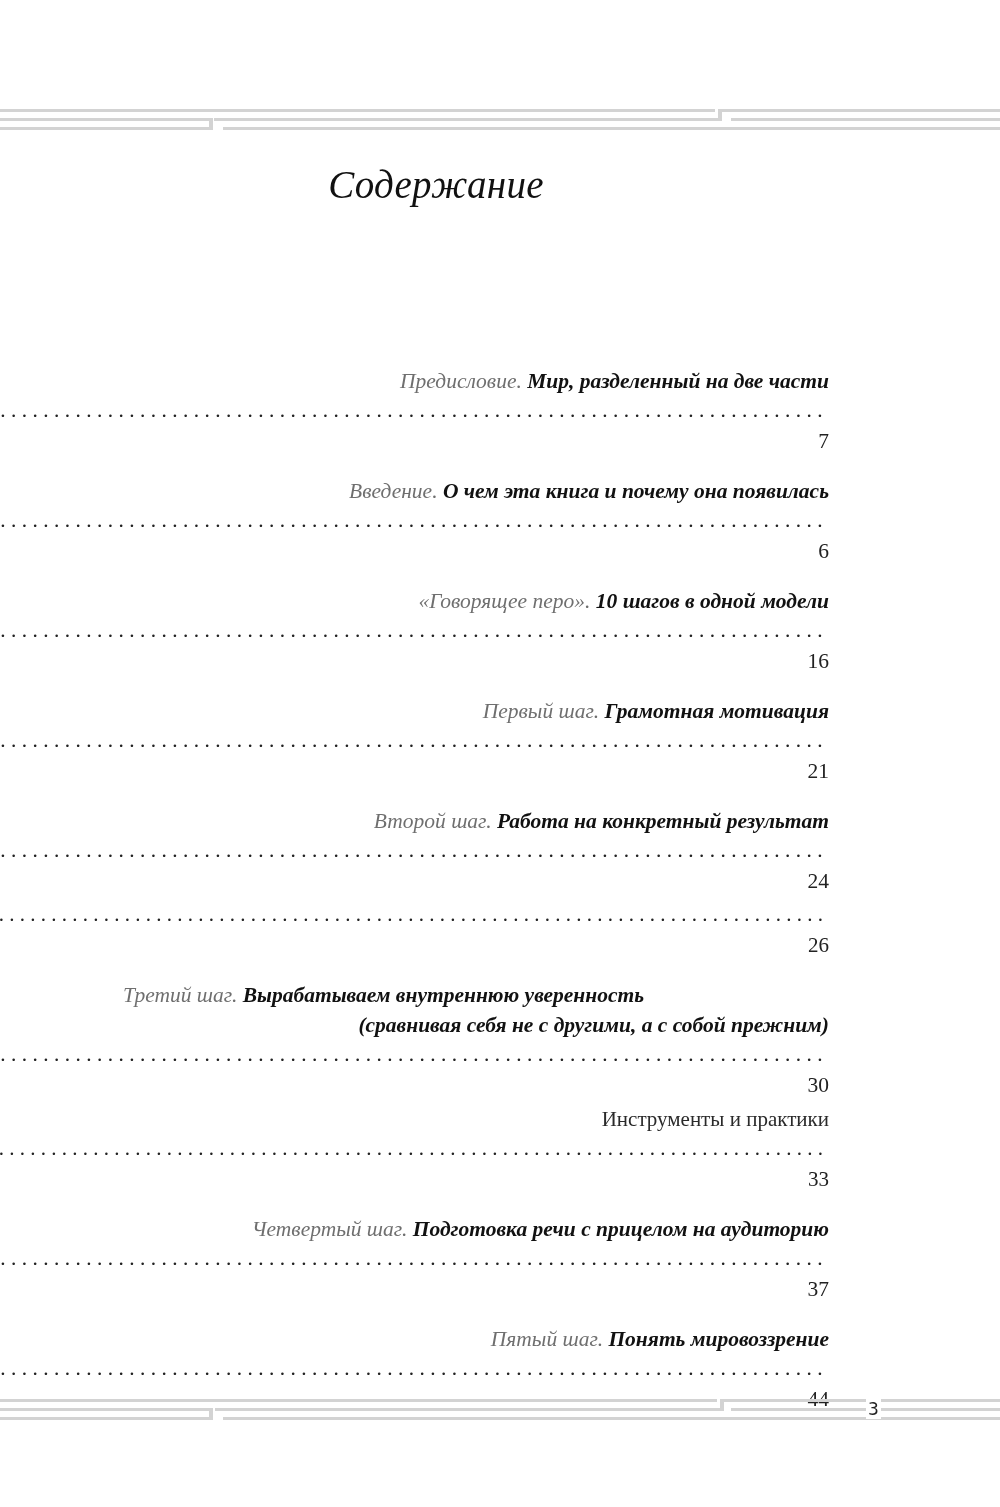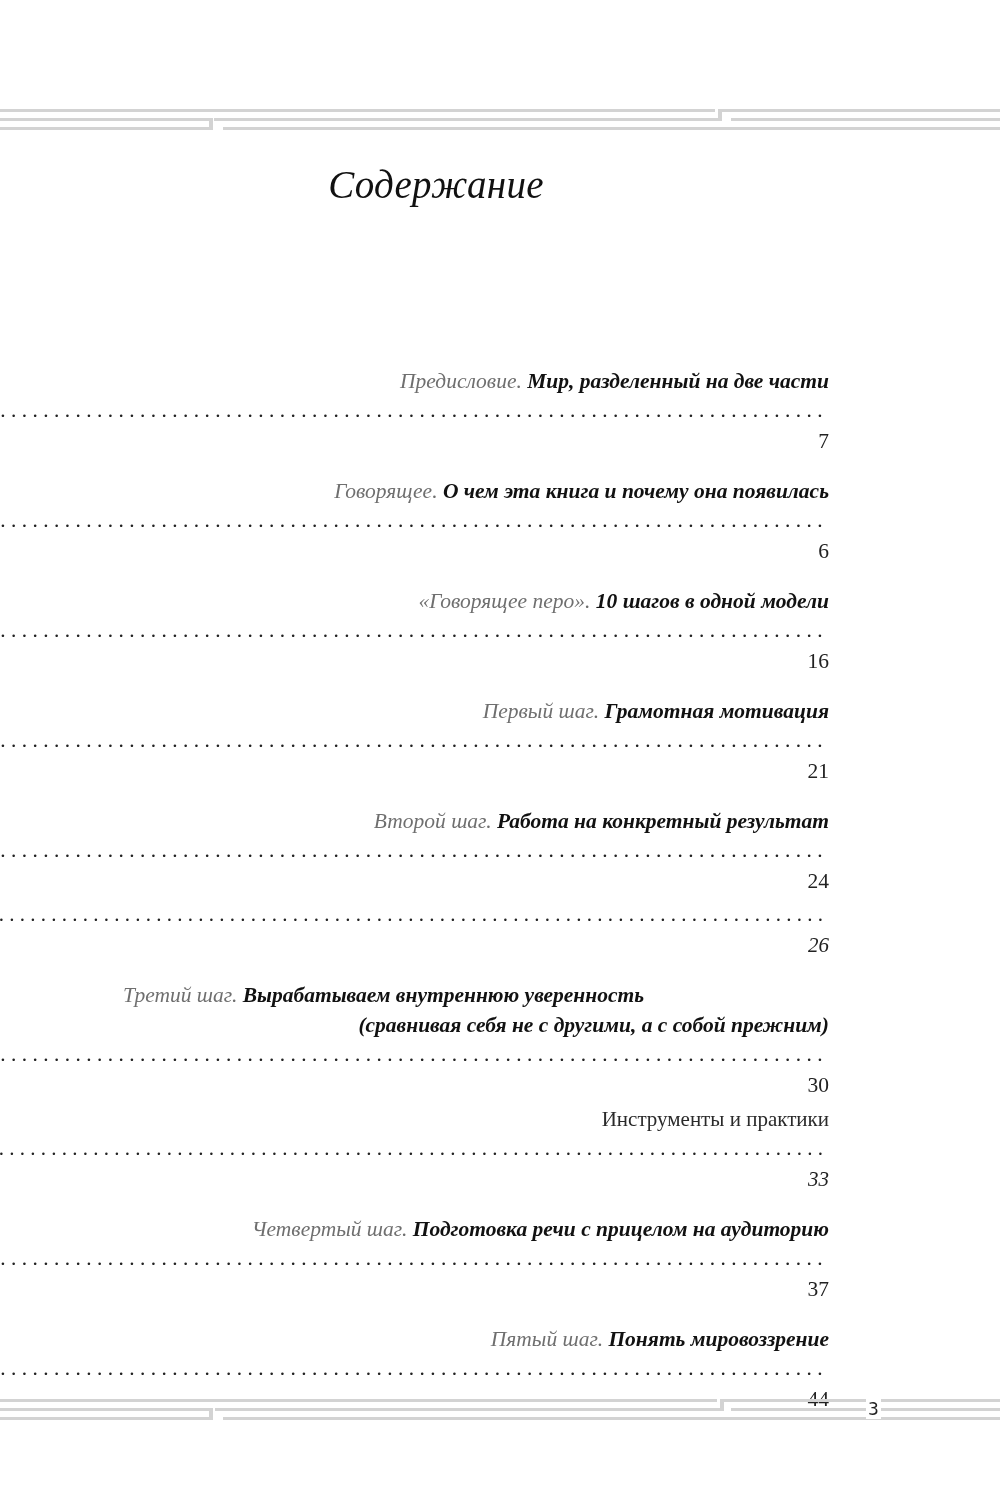--- a/index.html
+++ b/index.html
@@ -15,21 +15,21 @@
   .page-title { position: absolute; top: 162px; left: 0; width: 872px; text-align: center;
                 font-style: italic; font-size: 39px; color: #111; letter-spacing: 0.3px; }
 
   .toc { position: absolute; left: 123px; top: 366px; width: 706px; }
   .entry { display: flex; align-items: flex-end; font-size: 21.5px; line-height: 30px; flex-direction: column; }
   .entry .text { flex: 0 1 auto; }
   .entry .leader { flex: 1 1 auto; overflow: hidden; white-space: nowrap; color: #222;
                    letter-spacing: 3.2px; margin: 0 6px 0 6px; position: relative; top: -1px; }
   .entry .leader::before { content: ". . . . . . . . . . . . . . . . . . . . . . . . . . . . . . . . . . . . . . . . . . . . . . . . . . . . . . . . . . . . . . . . . . . . . . . . . . . . . . . . . . . . . . . . . . . . . . . . . . . . . . . . . . . . . . . . . . ";
                    letter-spacing: 0; word-spacing: 0; }
-  .entry .page { flex: 0 0 auto; text-align: right; min-width: 24px; font-style: italic; }
+  .entry .page { flex: 0 0 auto; text-align: right; min-width: 24px; }
 
   .chapter { margin-top: 20px; font-style: italic; }
   .chapter:first-child { margin-top: 0; }
   .chapter .label { color: #6f6f6f; }
   .chapter .title { color: #111; font-weight: bold; }
   .chapter .page { font-style: normal; font-weight: normal; color: #222; }
 
   .sub { margin-top: 4px; padding-left: 49px; color: #2a2a2a; font-size: 21px; }
   .sub .page { color: #222; }
   .wrap-first { display: block; }
@@ -60,21 +60,21 @@
 
 <div class="toc">
 
   <div class="entry chapter">
     <span class="text"><span class="label">Предисловие.</span> <span class="title">Мир, разделенный на две части</span></span>
     <span class="leader"></span>
     <span class="page">7</span>
   </div>
 
   <div class="entry chapter">
-    <span class="text"><span class="label">Говорящее.</span> <span class="title">О чем эта книга и почему она появилась</span></span>
+    <span class="text"><span class="label">Введение.</span> <span class="title">О чем эта книга и почему она появилась</span></span>
     <span class="leader"></span>
     <span class="page">6</span>
   </div>
 
   <div class="entry chapter">
     <span class="text"><span class="label">«Говорящее перо».</span> <span class="title">10 шагов в одной модели</span></span>
     <span class="leader"></span>
     <span class="page">16</span>
   </div>
 

